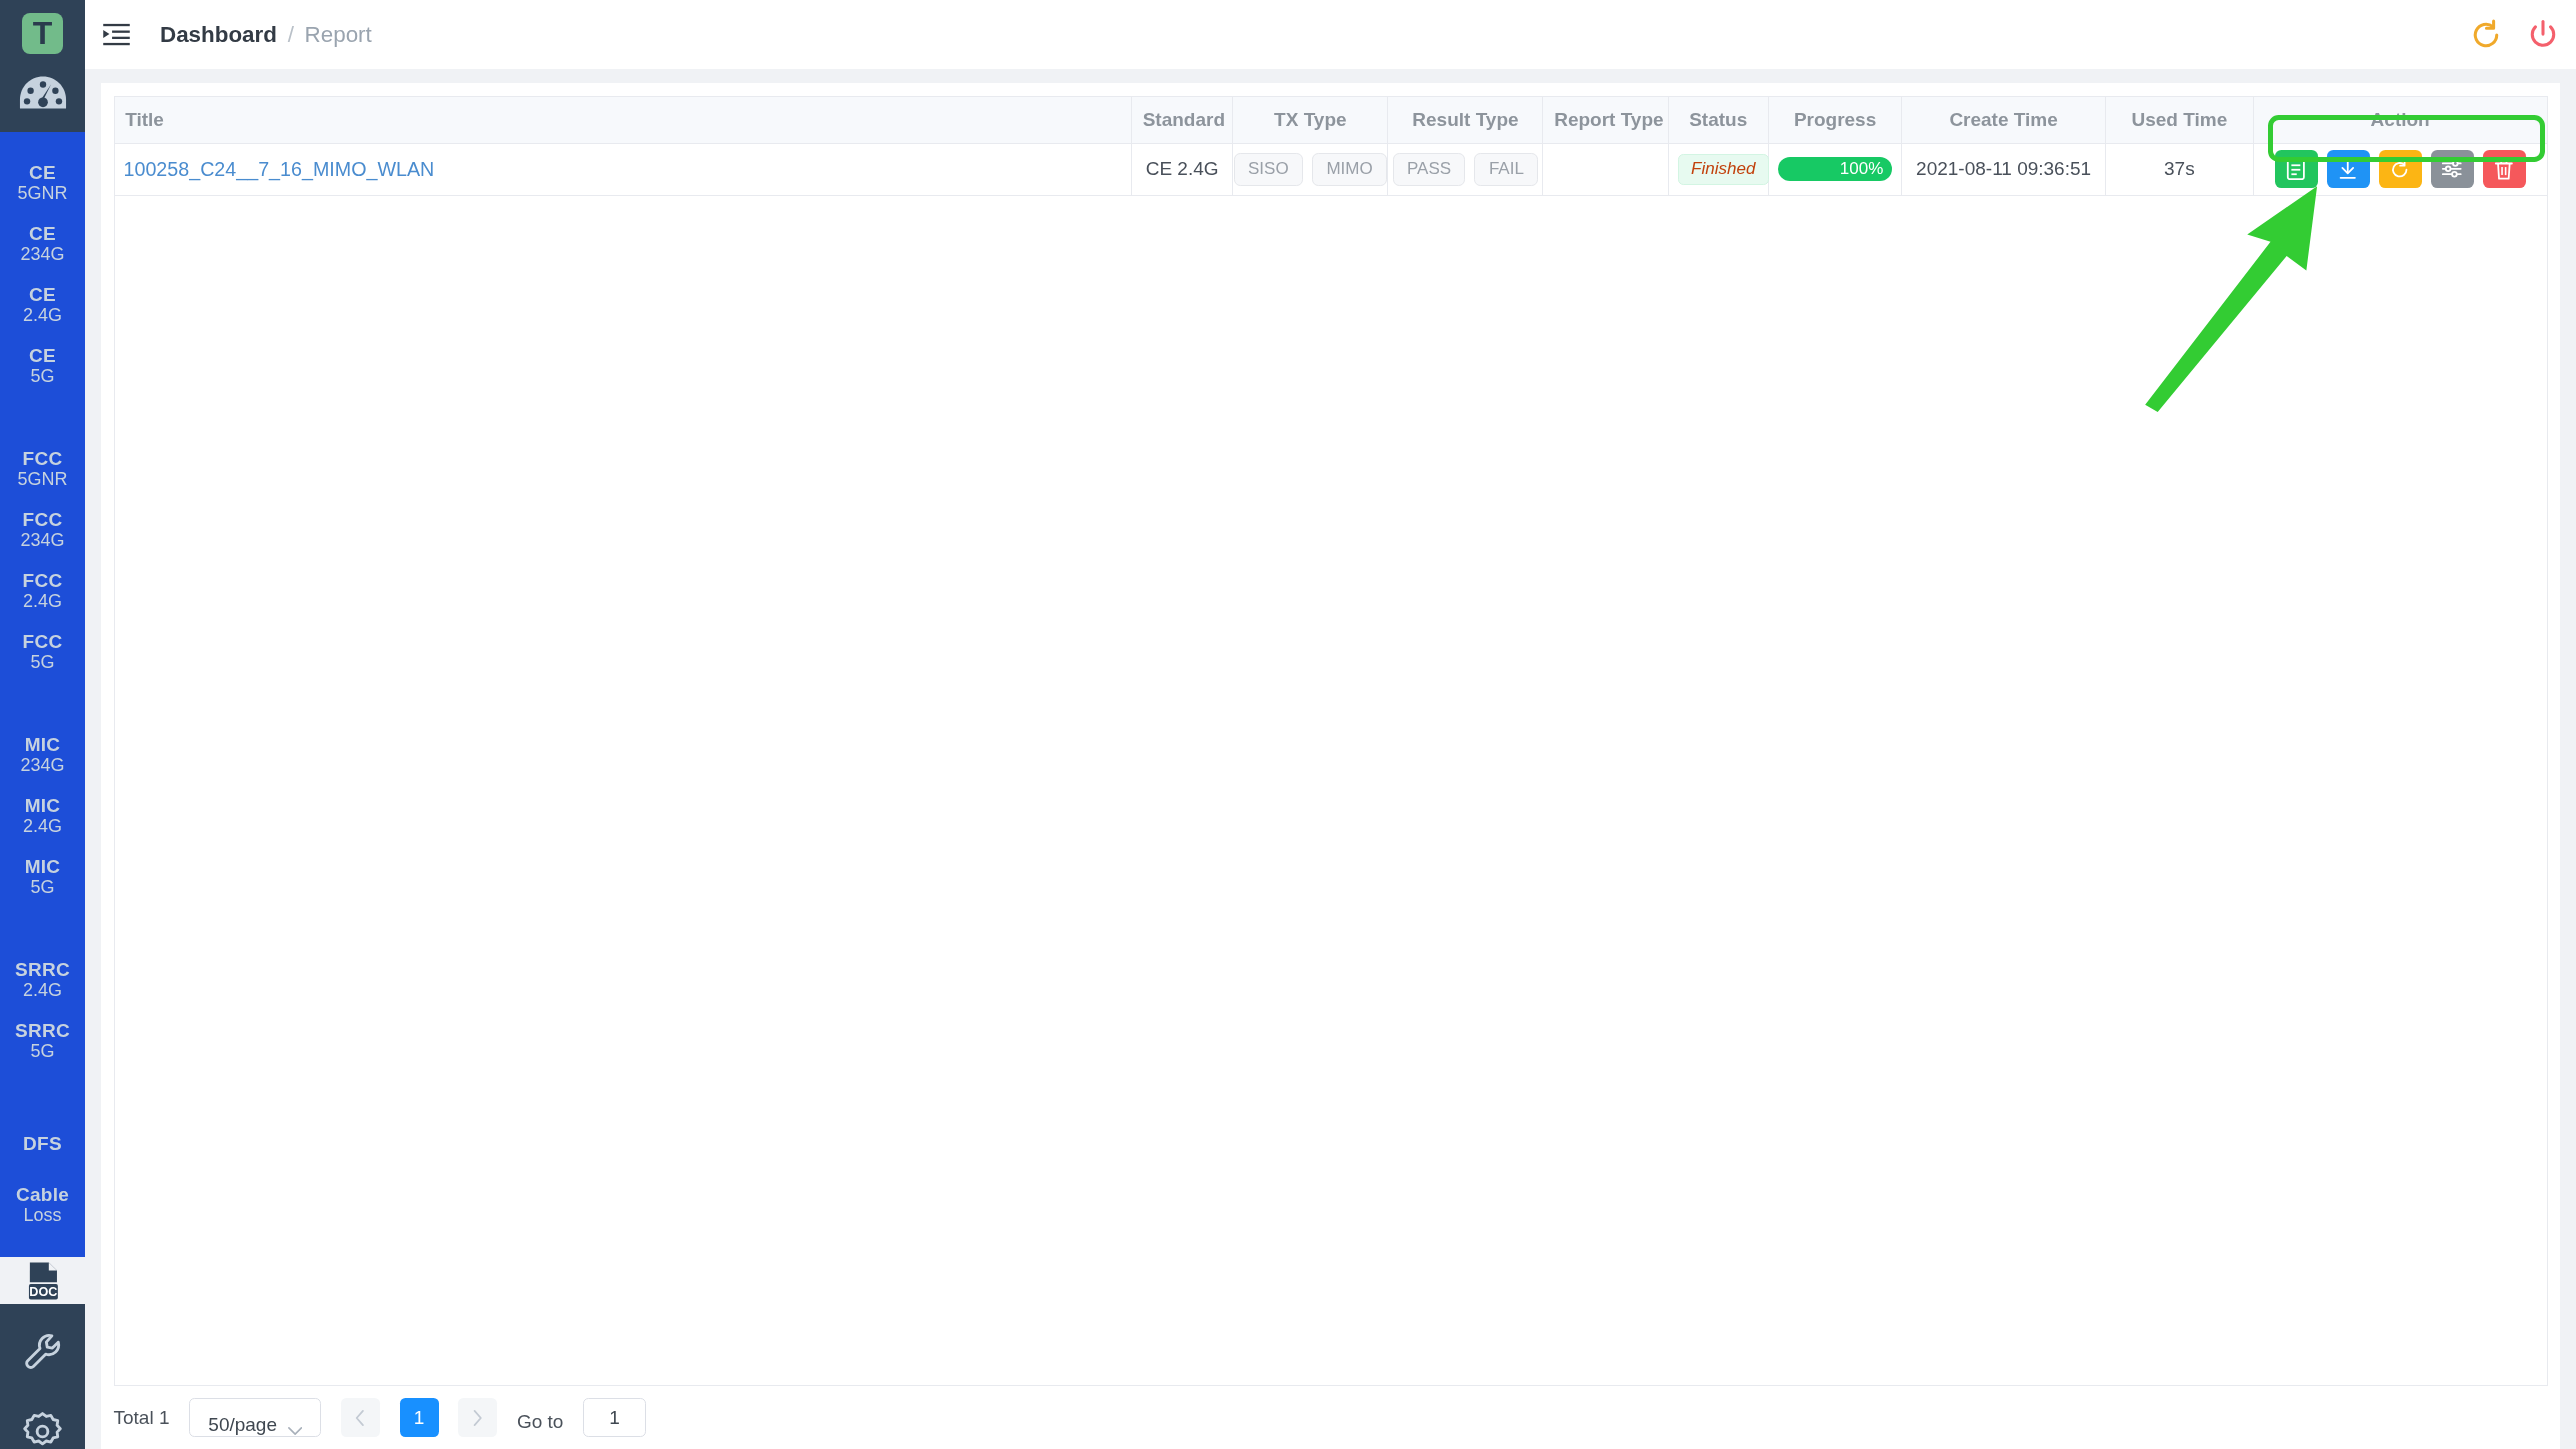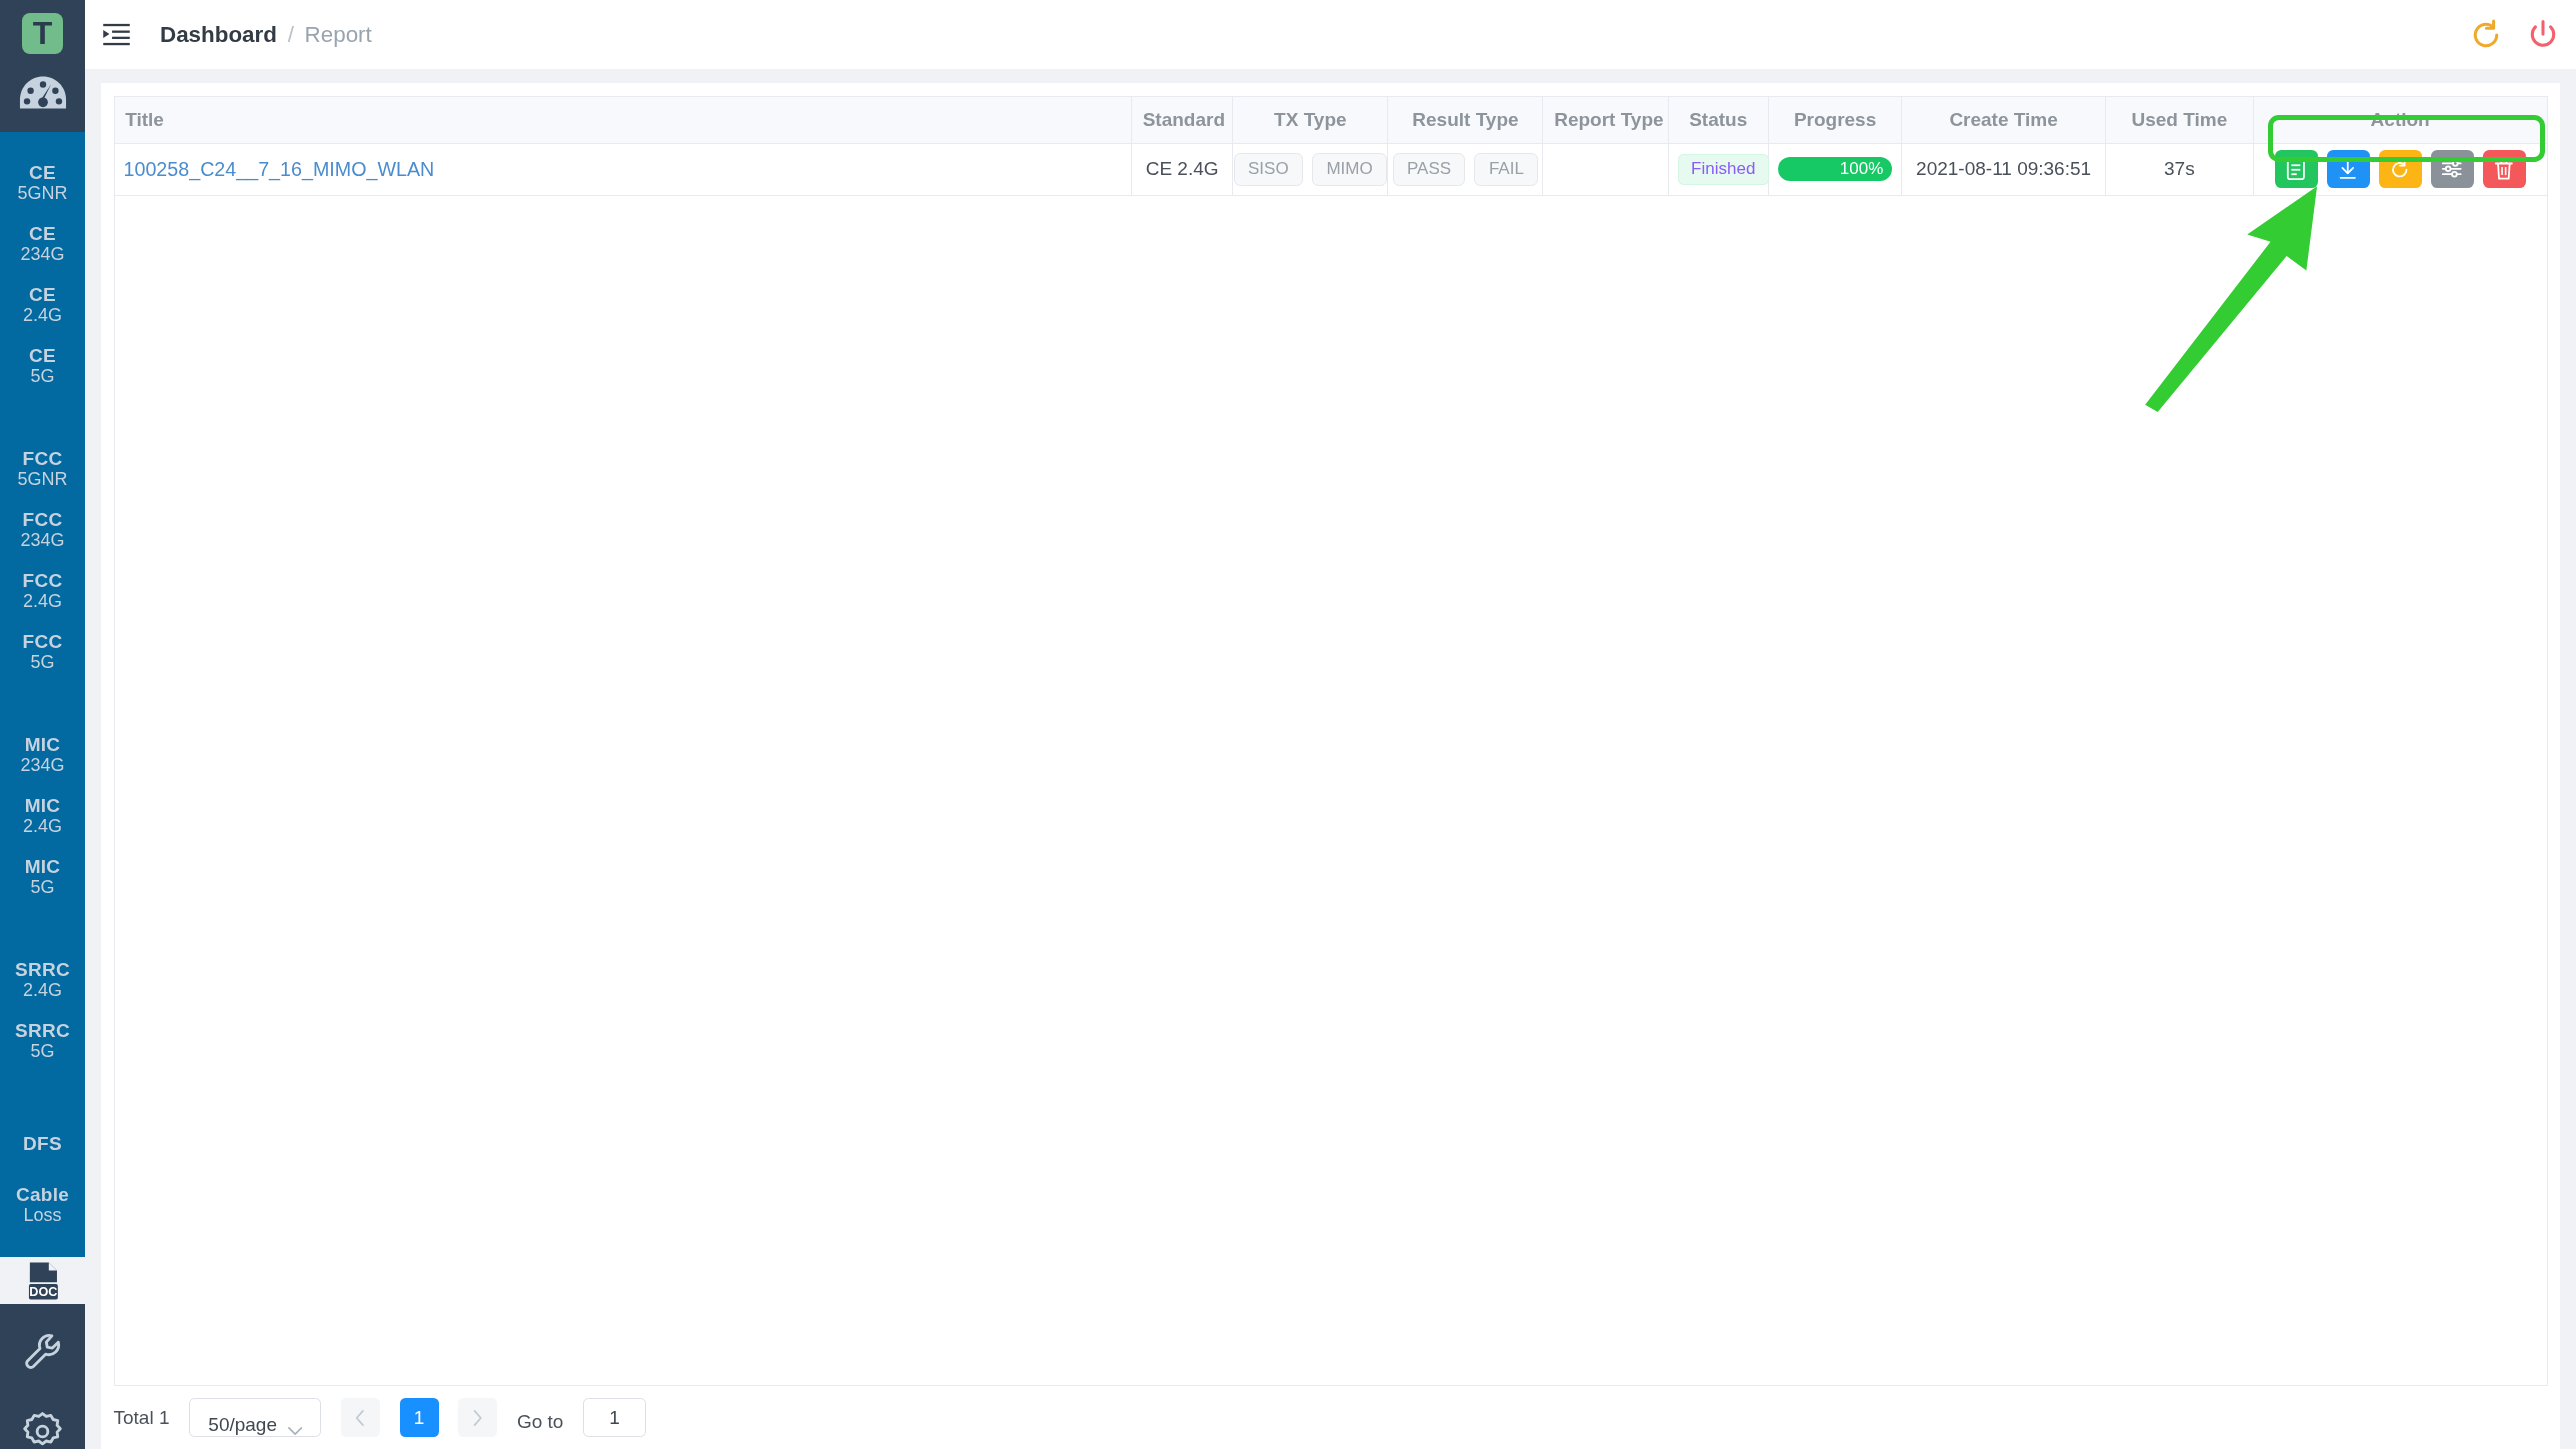--- a/index.html
+++ b/index.html
@@ -27,21 +27,21 @@
     display: flex; align-items: center; justify-content: center;
   }
   .logo .tee {
     color: #2b3b4d; font-weight: bold; font-size: 32px; line-height: 32px;
     font-family: "Liberation Sans", sans-serif;
   }
   .dash-wrap { display: flex; justify-content: center; margin-top: 19.7px; margin-bottom: 10.7px; }
 
   .sb-divider { height: 4.5px; background: #000; width: 85px; }
 
-  .sb-group { background: #0369a1; padding: 21px 0; }
+  .sb-group { background: #1d4ed8; padding: 21px 0; }
   .sb-item {
     height: 61px; width: 85px;
     display: flex; flex-direction: column;
     align-items: center; justify-content: center;
     color: #c6d2de; cursor: pointer;
   }
   .sb-item .l1 { font-size: 19px; font-weight: bold; line-height: 20.6px; letter-spacing: 0.3px; }
   .sb-item .l2 { font-size: 18px; font-weight: normal; line-height: 19.7px; }
   .sb-item.single .l1 { font-size: 19px; font-weight: bold; }
   .sb-doc {
@@ -101,23 +101,23 @@
   table.rpt td.left { text-align: left; }
   .title-link { color: #4a8ccf; cursor: pointer; font-size: 19.7px; }
 
   .pill-group { display: flex; gap: 9px; justify-content: center; }
   .pill {
     border: 0.9px solid #e5e7eb; background: #f7f8fa; color: #9aa0a8;
     border-radius: 6.3px; font-size: 17px; padding: 6.3px 13.4px; line-height: 18px;
     cursor: pointer;
   }
   .status-tag {
-    display: inline-block; background: #e7faf0; color: #8b5cf6;
+    display: inline-block; background: #e7faf0; color: #c2410c;
     border: 0.9px solid #d3f5e3; border-radius: 5.4px; font-size: 17px;
-    padding: 5.4px 12.5px; line-height: 18px;
+    padding: 5.4px 12.5px; line-height: 18px; font-style: italic;
   }
   .progress-outer { display: flex; justify-content: center; }
   .progress-bar {
     width: 121px; height: 24px; background: #17c964; border-radius: 12.5px;
     display: flex; align-items: center; justify-content: flex-end;
     color: #fff; font-size: 17px; padding-right: 9px; font-weight: normal;
   }
 
   .act-cell { position: relative; }
   .act-group { display: flex; gap: 9px; justify-content: center; align-items: center; }

